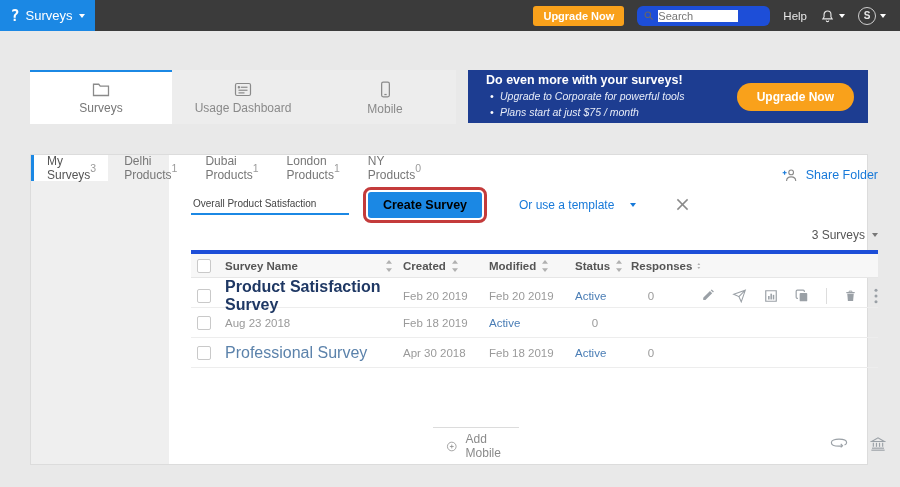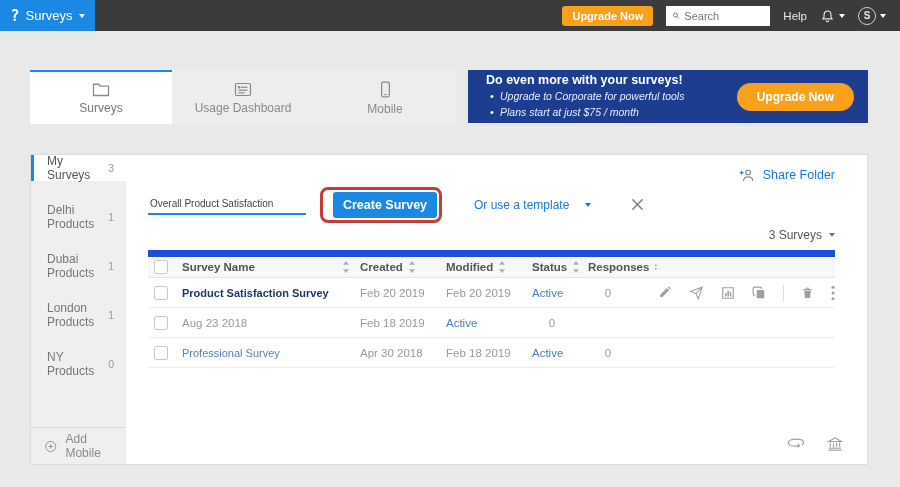--- a/index.html
+++ b/index.html
@@ -33,21 +33,21 @@
   .caret.dark { border-top-color:#777; }
   .topbar-right {
     margin-left:auto; display:flex; align-items:center; gap:13px; padding-right:14px;
   }
   .upgrade-top {
     background:var(--orange,#f9a11b); color:#fff; border:none; border-radius:3px;
     font-weight:bold; font-size:11px; padding:4px 10px; cursor:pointer;
     font-family:"Liberation Sans", sans-serif;
   }
   .search-box {
-    background:#ffffff; border-radius:0; width:104px; height:20px;
+    background:#1d4ed8; border-radius:6px; width:133px; height:20px;
     display:flex; align-items:center; gap:4px; padding:0 6px;
   }
   .search-box input {
     border:none; outline:none; width:80px; font-size:11px; color:#444;
     font-family:"Liberation Sans", sans-serif;
   }
   .help-link { color:#e8e8e8; font-size:11.5px; cursor:pointer; }
   .icon-wrap { display:flex; align-items:center; gap:4px; cursor:pointer; }
   .avatar {
     width:18px; height:18px; border-radius:50%; border:1.5px solid #cfcfcf;
@@ -77,21 +77,21 @@
     margin-left:auto; background:var(--orange,#f9a11b); border:none; border-radius:14px;
     color:#fff; font-weight:bold; font-size:12px; padding:7px 20px; cursor:pointer;
     font-family:"Liberation Sans", sans-serif;
   }
 
   
   .card {
     margin:30px 32px 0 30px; height:311px; background:#fff;
     border:1px solid #dcdcdc; display:flex;
   }
-  .sidebar { width:138px; background:#efefef; display:flex; flex-direction:column;gap:23px; }
+  .sidebar { width:138px; background:#efefef; display:flex; flex-direction:row; }
   .side-item {
     height:26px; display:flex; align-items:center; padding:0 12px 0 13px;
     font-size:12px; color:#777; cursor:pointer; border-left:3px solid transparent;
   }
   .side-item.active { background:#fff; border-left:3px solid var(--accent,#1b88e4); color:#555; }
   .side-count { margin-left:auto; font-size:10.5px; color:#9a9a9a; }
   .add-folder {
     margin-top:auto; height:37px; border-top:1px solid #dcdcdc;
     display:flex; align-items:center; gap:8px; padding:0 13px;
     color:#8a8a8a; font-size:12px; cursor:pointer;
@@ -105,51 +105,50 @@
   .create-row { display:flex; align-items:center; margin-top:5px; height:31px; }
   .survey-name-input {
     border:none; border-bottom:2px solid var(--accent,#1b88e4); outline:none;
     width:158px; font-size:10px; color:#444; padding:4px 2px;
     font-family:"Liberation Sans", sans-serif; background:transparent;
   }
   .ring {
     margin-left:14px; border:3px solid var(--ring-red,#c43b3b); border-radius:8px; padding:2px;
   }
   .create-btn {
-    background:var(--accent,#1787e8); color:#ffffff; border:none; border-radius:3px;
-    font-weight:bold; font-size:12.5px; padding:6px 0; width:104px; cursor:pointer;
+    background:var(--accent,#1787e8); color:#000000; border:none; border-radius:3px;
+    font-weight:bold; font-size:12.5px; padding:6px 0; width:114px; cursor:pointer;
     font-family:"Liberation Sans", sans-serif;
-    margin-left:8px;
   }
   .template-link { margin-left:32px; color:var(--link-blue,#1779d9); font-size:12px;
     display:flex; align-items:center; gap:16px; cursor:pointer; }
   .close-x { margin-left:40px; cursor:pointer; color:#8a8a8a; }
 
   .count-row { display:flex; justify-content:flex-end; align-items:center; gap:7px;
     margin-top:7px; height:16px; font-size:12px; color:#555; cursor:pointer; }
 
   
   .table { margin-top:7px; }
   .t-head, .t-row {
     display:grid; grid-template-columns:34px 178px 86px 86px 56px 70px 1fr;
     align-items:center;
   }
   .t-head {
-    height:28px; background:#f7f7f7; border-top:7px solid #1d4ed8; border-bottom:1px solid #e6e6e6;
+    height:28px; background:#f7f7f7; border-top:4px solid #1d4ed8; border-bottom:1px solid #e6e6e6;
     font-size:11.5px; font-weight:bold; color:#555;
   }
   .t-row { height:30px; border-bottom:1px solid #ededed; font-size:11.5px; color:#9a9a9a; }
   .hcell { display:flex; align-items:center; gap:5px; }
   .hcell.spread { justify-content:space-between; padding-right:10px; }
   .checkbox {
     width:14px; height:14px; border:1.5px solid #c9c9c9; border-radius:2px; background:#fff;
     margin-left:6px; cursor:pointer;
   }
   .sort-icon { color:#b0b0b0; cursor:pointer; }
-  .s-name { font-size:11px; color:#5b82ab; cursor:pointer; }
+  .s-name { font-size:16px; color:#5b82ab; cursor:pointer; }
   .s-name.bold { font-weight:bold; color:var(--name-navy,#1f3864); }
   .s-status { color:var(--status-blue,#4a7db5); cursor:pointer; }
   .s-resp { text-align:center; width:40px; }
   .row-actions { display:flex; align-items:center; gap:17px; justify-content:flex-end; color:#9aa0a6; }
   .row-actions .divider { width:1px; height:16px; background:#ddd; }
   .act { cursor:pointer; display:flex; }
 
   .bottom-icons {
     position:absolute; right:24px; bottom:13px; display:flex; gap:22px; color:#9aa0a6;
   }

